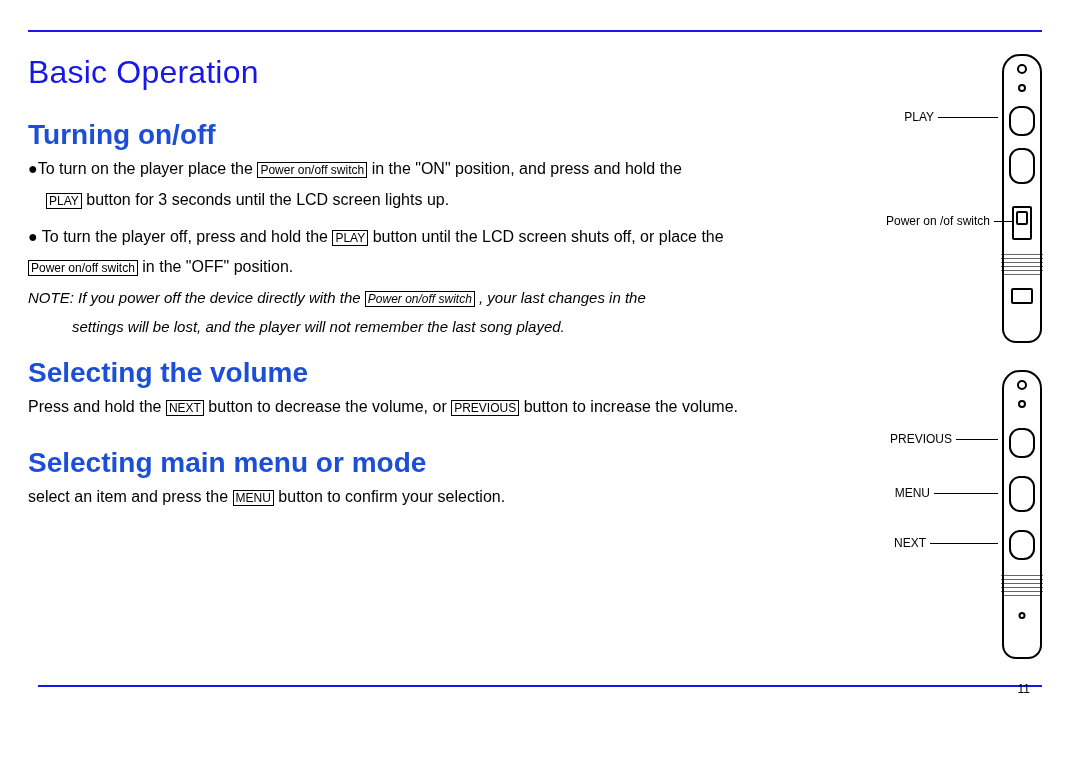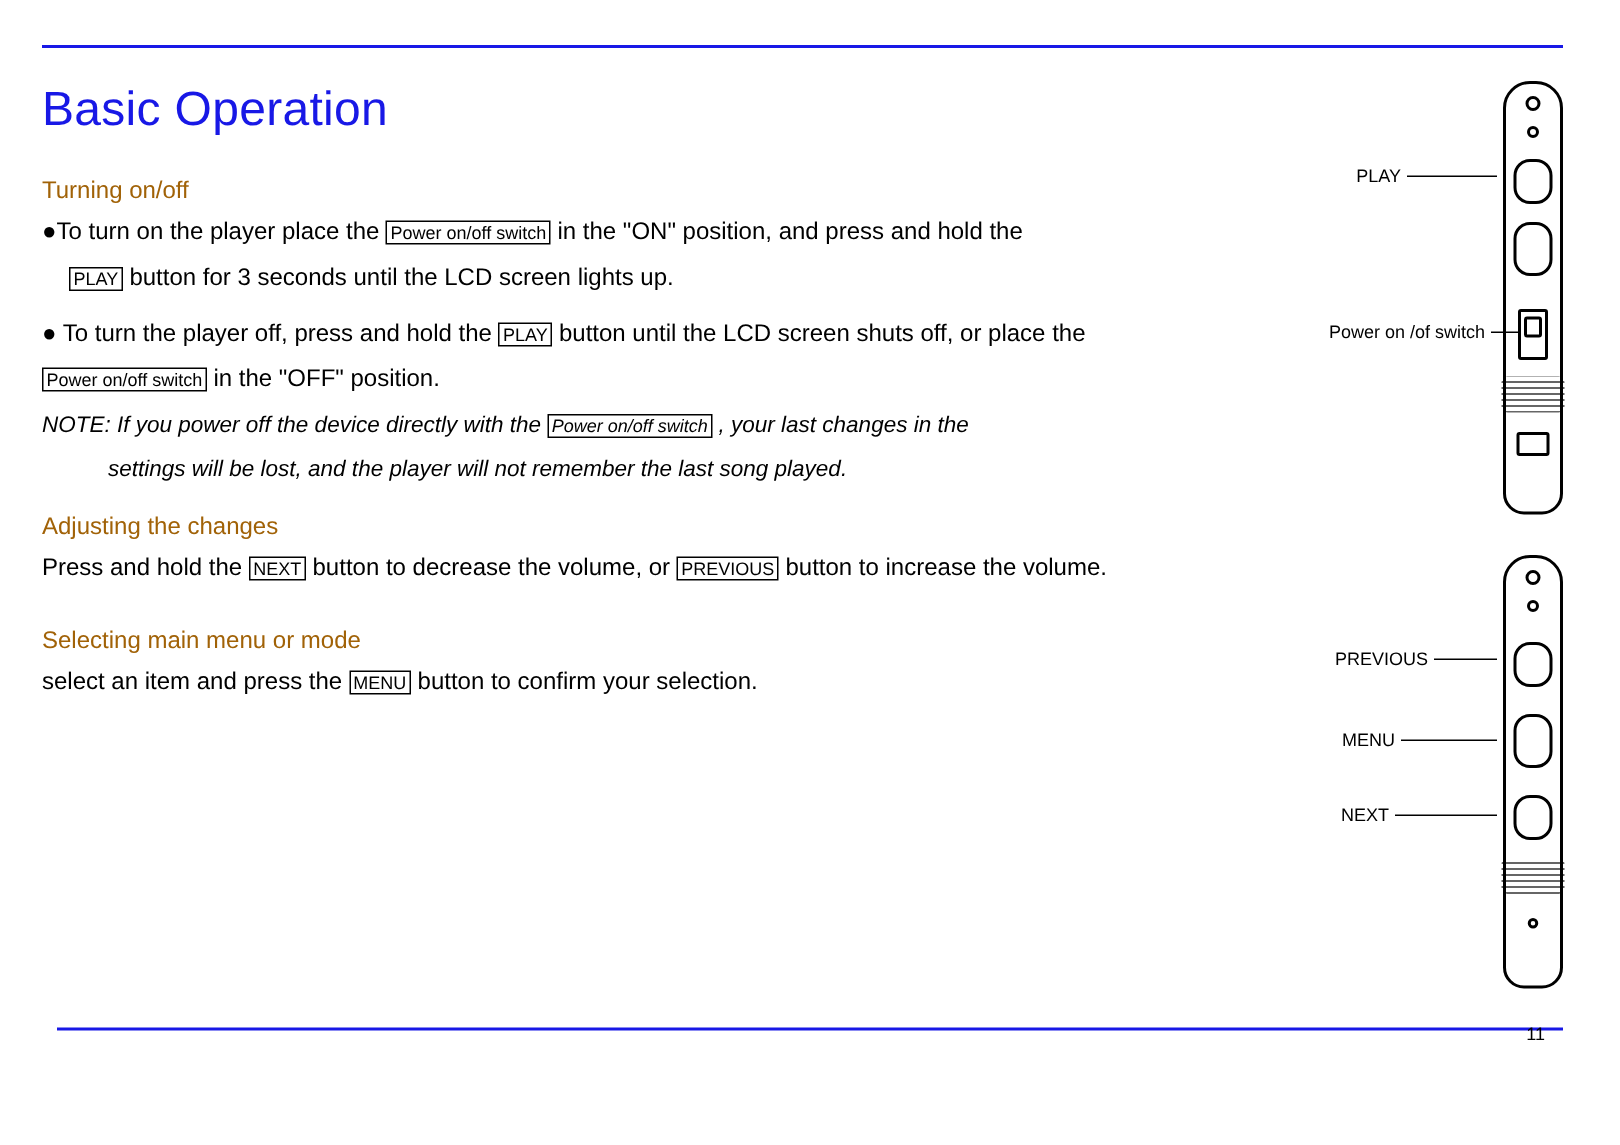--- a/index.html
+++ b/index.html
@@ -35,23 +35,23 @@
     position: relative;
   }
   h1.title {
     font-size: 32px;
     font-weight: 400;
     color: #1818e6;
     margin: 0 0 28px 0;
     letter-spacing: 0.2px;
   }
   h2.section {
-    font-size: 16px;
-    font-weight: 400;
-    color: #a16207;
+    font-size: 28px;
+    font-weight: 700;
+    color: #1d4ed8;
     margin: 0 0 6px 0;
   }
   .para {
     font-size: 16px;
     line-height: 1.55;
     margin: 0 0 6px 0;
   }
   .indent {
     padding-left: 18px;
   }
@@ -173,21 +173,21 @@
         </p>
         <p class="note">
           <span>NOTE: If you power off the device directly with the </span>
           <span class="boxed">Power on/off switch</span>
           <span>, your last changes in the</span>
         </p>
         <p class="note" style="padding-left:44px">settings will be lost, and the player will not remember the last song played.</p>
       </div>
 
       <div class="block">
-        <h2 class="section">Adjusting the changes</h2>
+        <h2 class="section">Selecting the volume</h2>
         <p class="para">
           <span>Press and hold the </span>
           <span class="boxed">NEXT</span>
           <span> button to decrease the volume, or </span>
           <span class="boxed">PREVIOUS</span>
           <span> button to increase the volume.</span>
         </p>
       </div>
 
       <div class="block" style="margin-top:28px">

